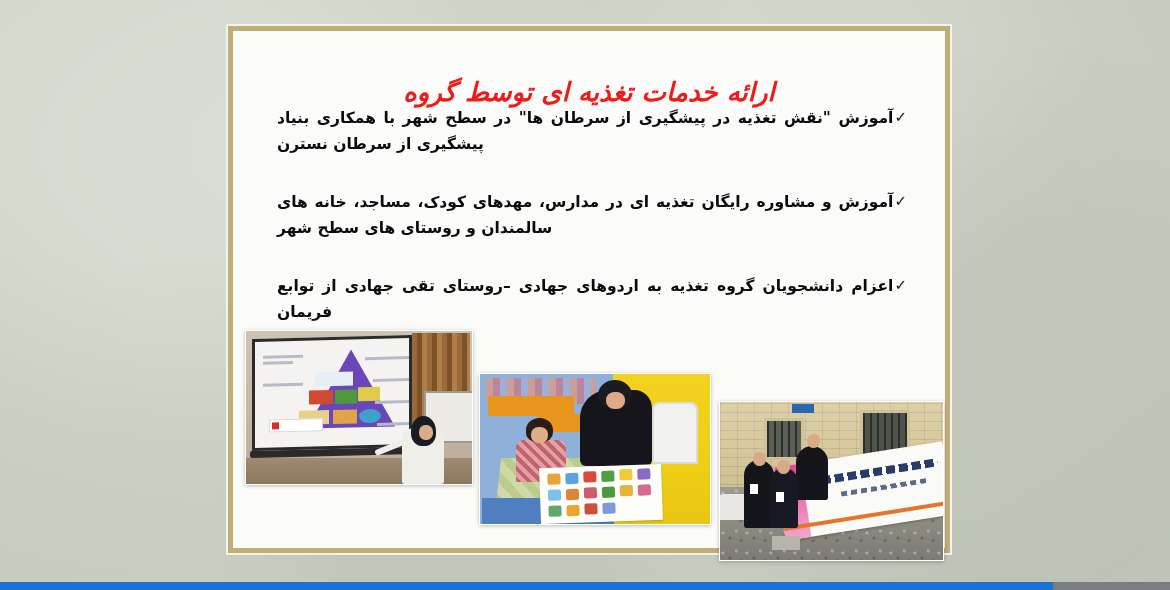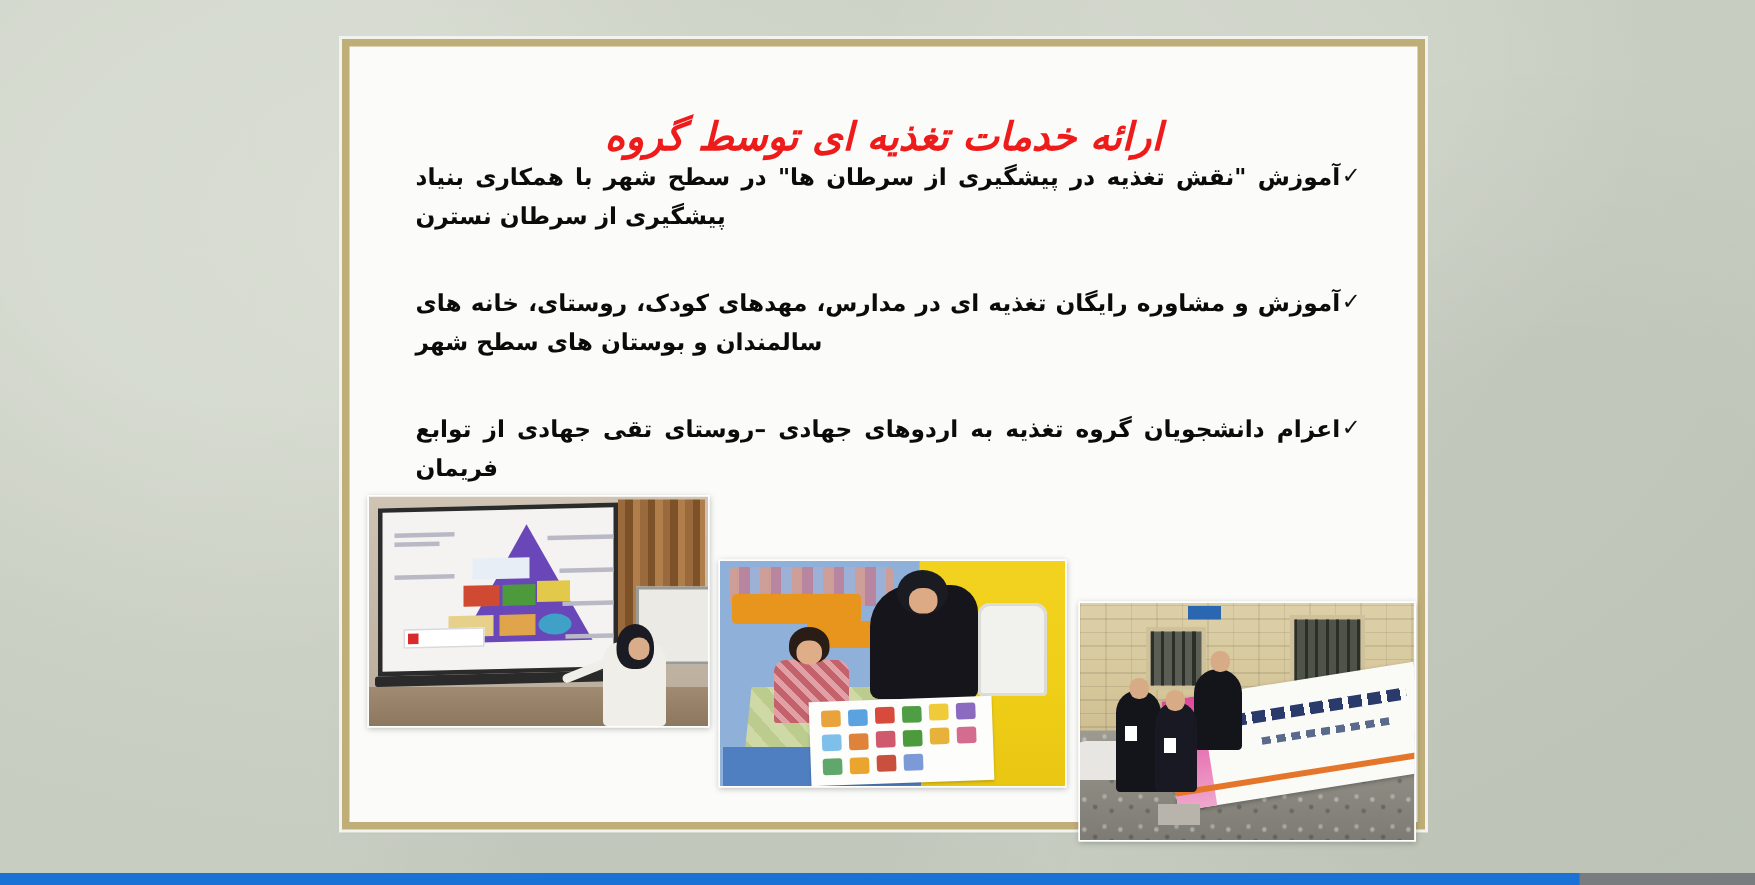--- a/index.html
+++ b/index.html
@@ -219,21 +219,21 @@
 
     <div id="bullet-list">
 
       <div class="bullet-item">
         <span class="bullet-check">✓</span>
         <span class="bullet-text">آموزش "نقش تغذیه در پیشگیری از سرطان ها" در سطح شهر با همکاری بنیاد پیشگیری از سرطان نسترن</span>
       </div>
 
       <div class="bullet-item">
         <span class="bullet-check">✓</span>
-        <span class="bullet-text">آموزش و مشاوره رایگان تغذیه ای در مدارس، مهدهای کودک، روستای، خانه های سالمندان و بوستان های سطح شهر</span>
+        <span class="bullet-text">آموزش و مشاوره رایگان تغذیه ای در مدارس، مهدهای کودک، مساجد، خانه های سالمندان و روستای های سطح شهر</span>
       </div>
 
       <div class="bullet-item">
         <span class="bullet-check">✓</span>
         <span class="bullet-text">اعزام دانشجویان گروه تغذیه به اردوهای جهادی –روستای تقی جهادی از توابع فریمان</span>
       </div>
 
     </div>
 
     <div class="photo" id="photo-lecture">

